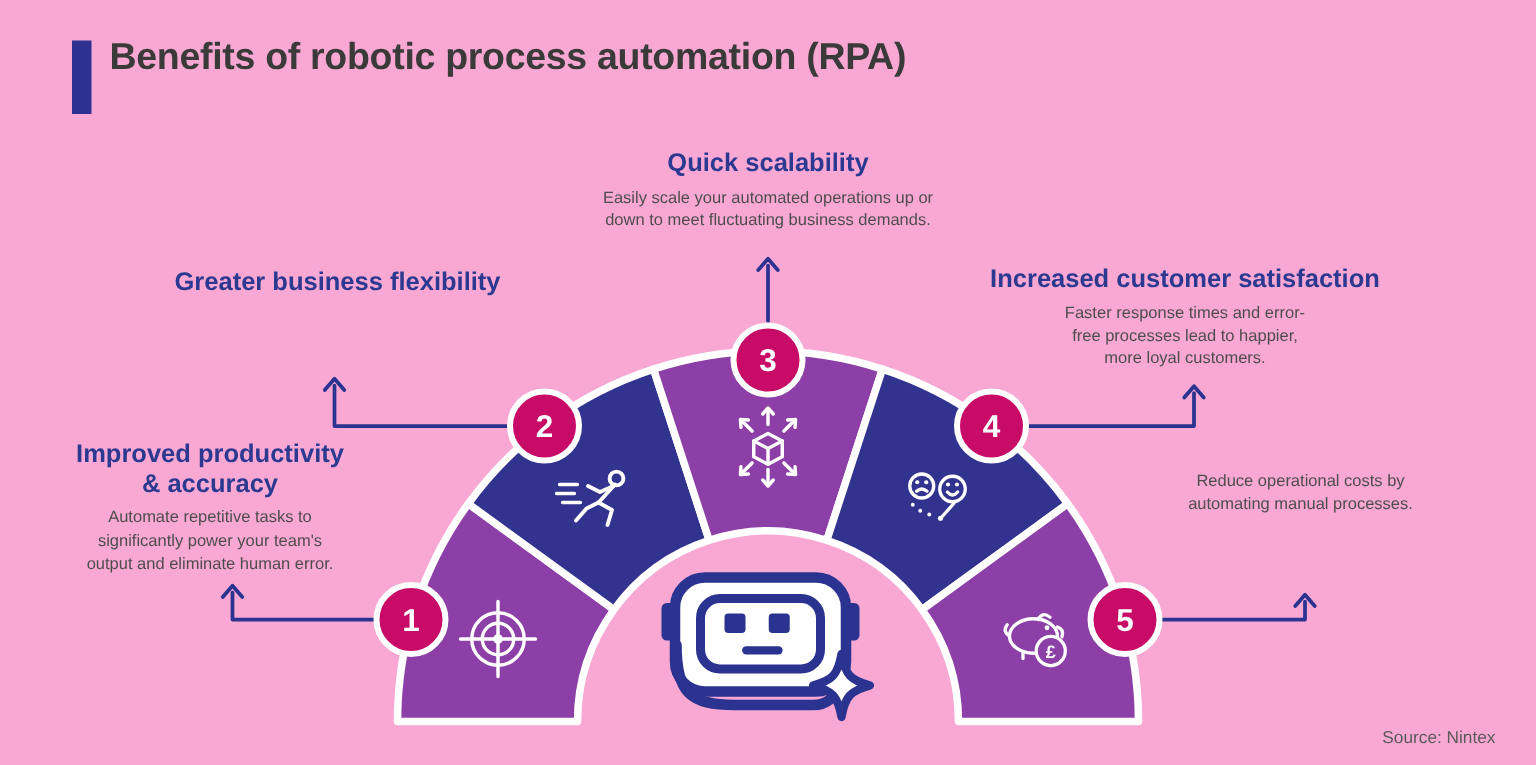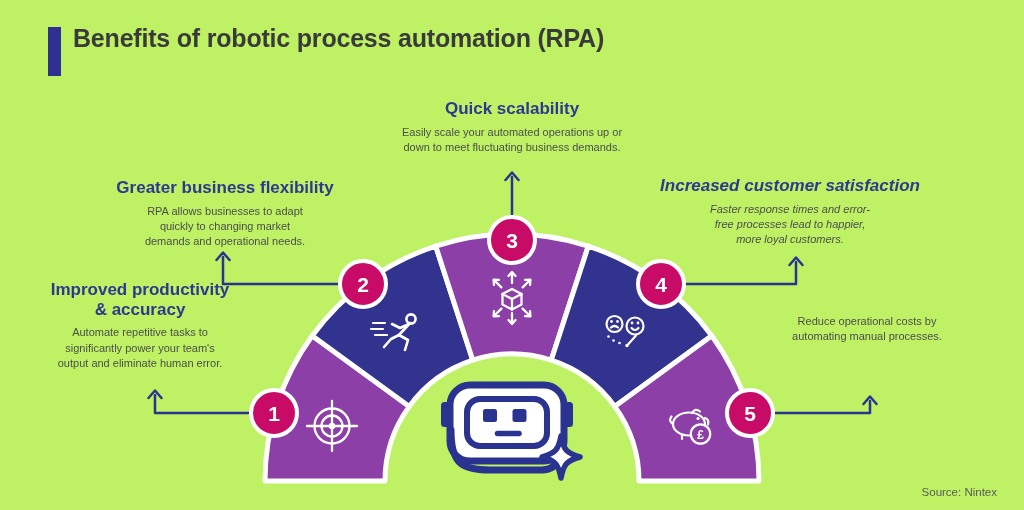--- a/index.html
+++ b/index.html
@@ -1,31 +1,31 @@
 <!DOCTYPE html>
 <html><head>
 <meta charset="utf-8">
 <style>
   html,body{margin:0;padding:0;background:#fff;}
-  .page{position:relative;width:1024px;height:510px;background:#bef264;overflow:hidden;
+  .page{position:relative;width:1024px;height:510px;background:#f9a8d4;overflow:hidden;
         font-family:"Liberation Sans","DejaVu Sans",sans-serif;}
   .accent-bar{position:absolute;left:48px;top:27px;width:13px;height:49px;background:#2E3192;}
   .main-title{position:absolute;left:73px;top:24px;font-size:25px;font-weight:bold;color:#3A3A3A;letter-spacing:-0.2px;}
   .subtitle{position:absolute;left:84px;top:58px;font-size:15px;color:#4F4F4F;}
   .logo{position:absolute;right:46px;top:18px;font-size:46px;font-weight:bold;color:#7E3F9D;
         letter-spacing:-2px;line-height:50px;}
   .logo .i-wrap{position:relative;display:inline-block;}
   .logo .i-dot{position:absolute;left:2px;top:7px;width:9px;height:10px;background:#F6821F;border-radius:1px;}
   .benefit{position:absolute;text-align:center;}
   .benefit h2{margin:0;font-size:17px;line-height:1.16;color:#2B3990;font-weight:bold;white-space:pre-line;}
   .benefit p{margin:6px 0 0;font-size:11px;line-height:1.38;color:#4D4D4D;white-space:pre-line;}
-  .b1{left:10px;top:280px;width:260px;}
+  .b1{left:10px;top:293px;width:260px;}
   .b2{left:80px;top:178px;width:290px;}
   .b3{left:352px;top:99px;width:320px;}
-  .b4{left:625px;top:176px;width:330px;font-style:italic;}
+  .b4{left:625px;top:176px;width:330px;}
   .b5{left:762px;top:308px;width:210px;}
   .svg-layer{position:absolute;left:0;top:0;}
   .source{position:absolute;right:27px;bottom:12px;font-size:11.5px;color:#5A5A5A;text-align:center;}
   svg text{font-family:"Liberation Sans","DejaVu Sans",sans-serif;}
 </style>
 </head>
 <body>
 
 <div class="page">
 
@@ -34,23 +34,20 @@
 
   <div class="benefit b1">
     <h2>Improved productivity
 &amp; accuracy</h2>
     <p>Automate repetitive tasks to
 significantly power your team's
 output and eliminate human error.</p>
   </div>
   <div class="benefit b2">
     <h2>Greater business flexibility</h2>
-    <p>RPA allows businesses to adapt
-quickly to changing market
-demands and operational needs.</p>
   </div>
   <div class="benefit b3">
     <h2>Quick scalability</h2>
     <p>Easily scale your automated operations up or
 down to meet fluctuating business demands.</p>
   </div>
   <div class="benefit b4">
     <h2>Increased customer satisfaction</h2>
     <p>Faster response times and error-
 free processes lead to happier,

